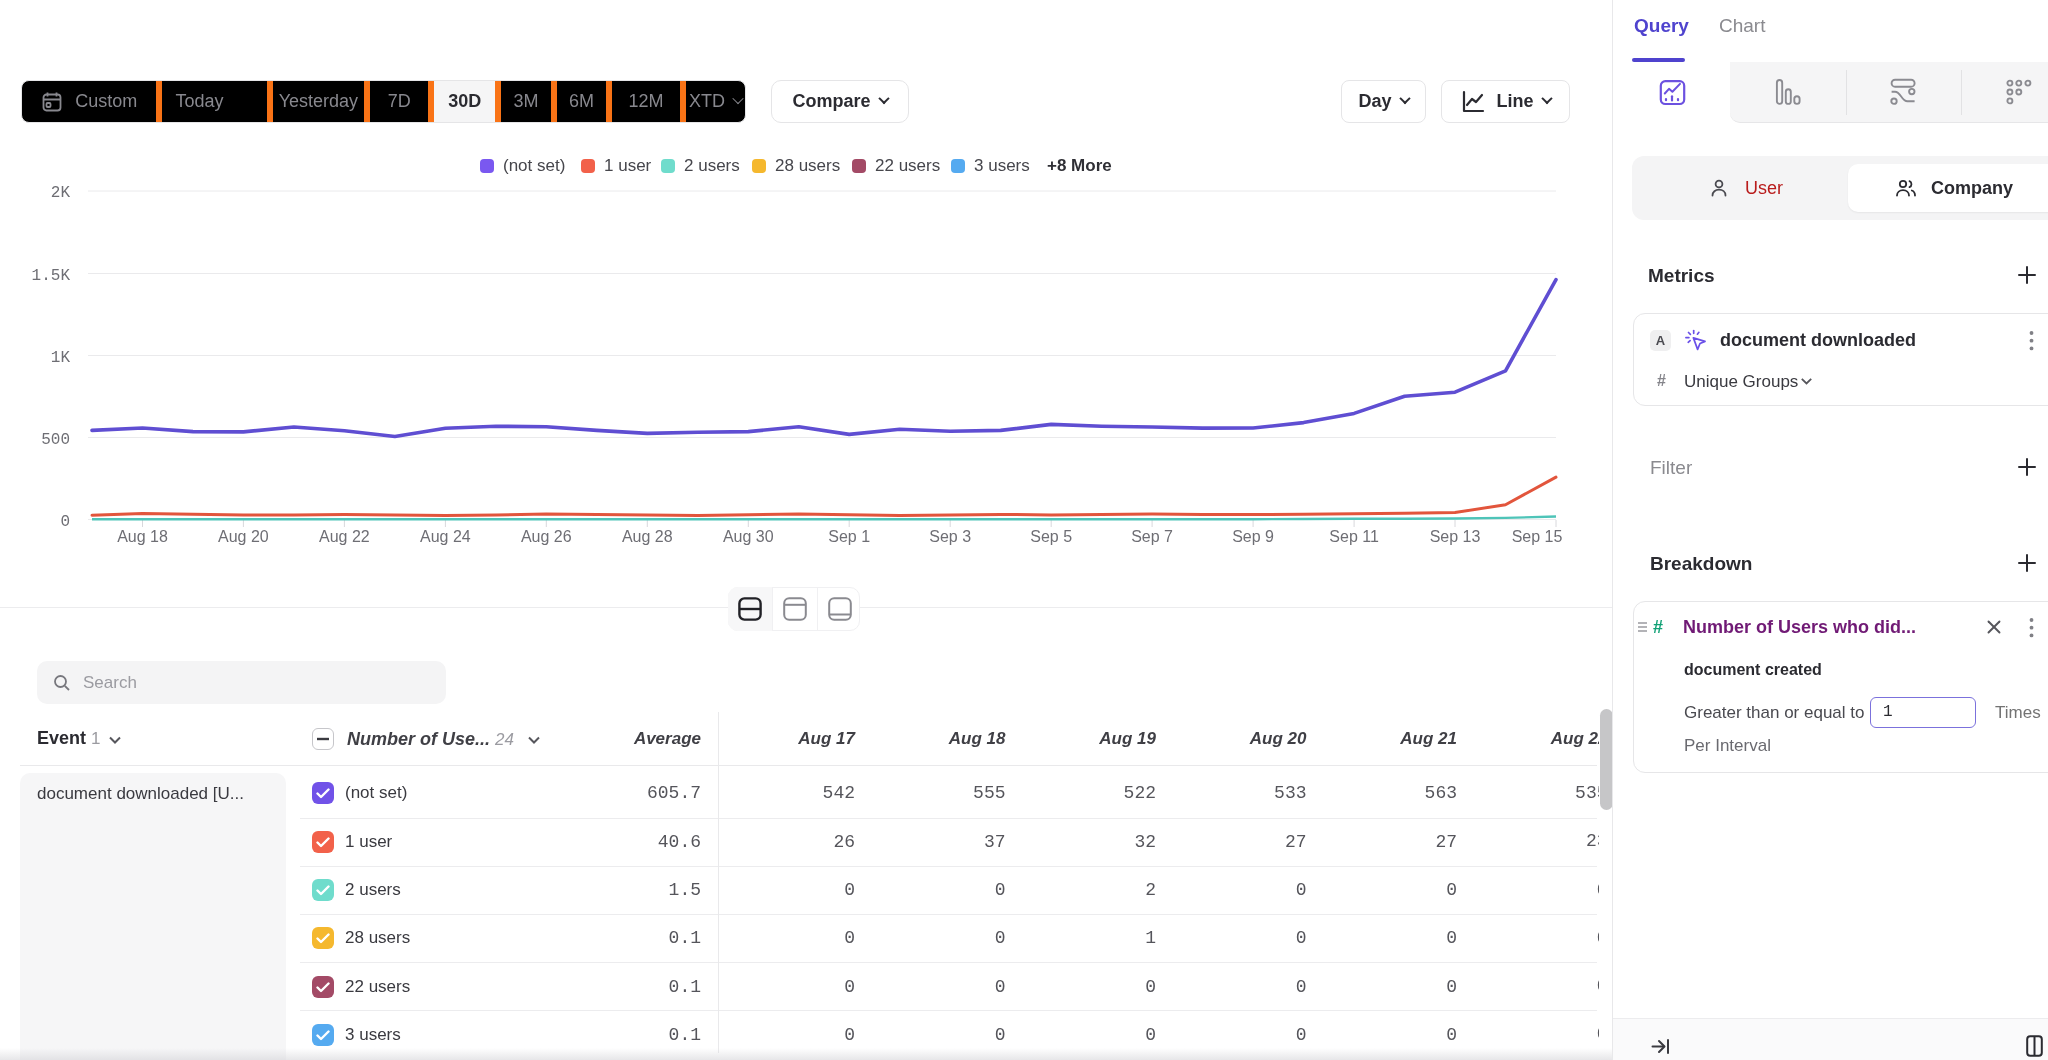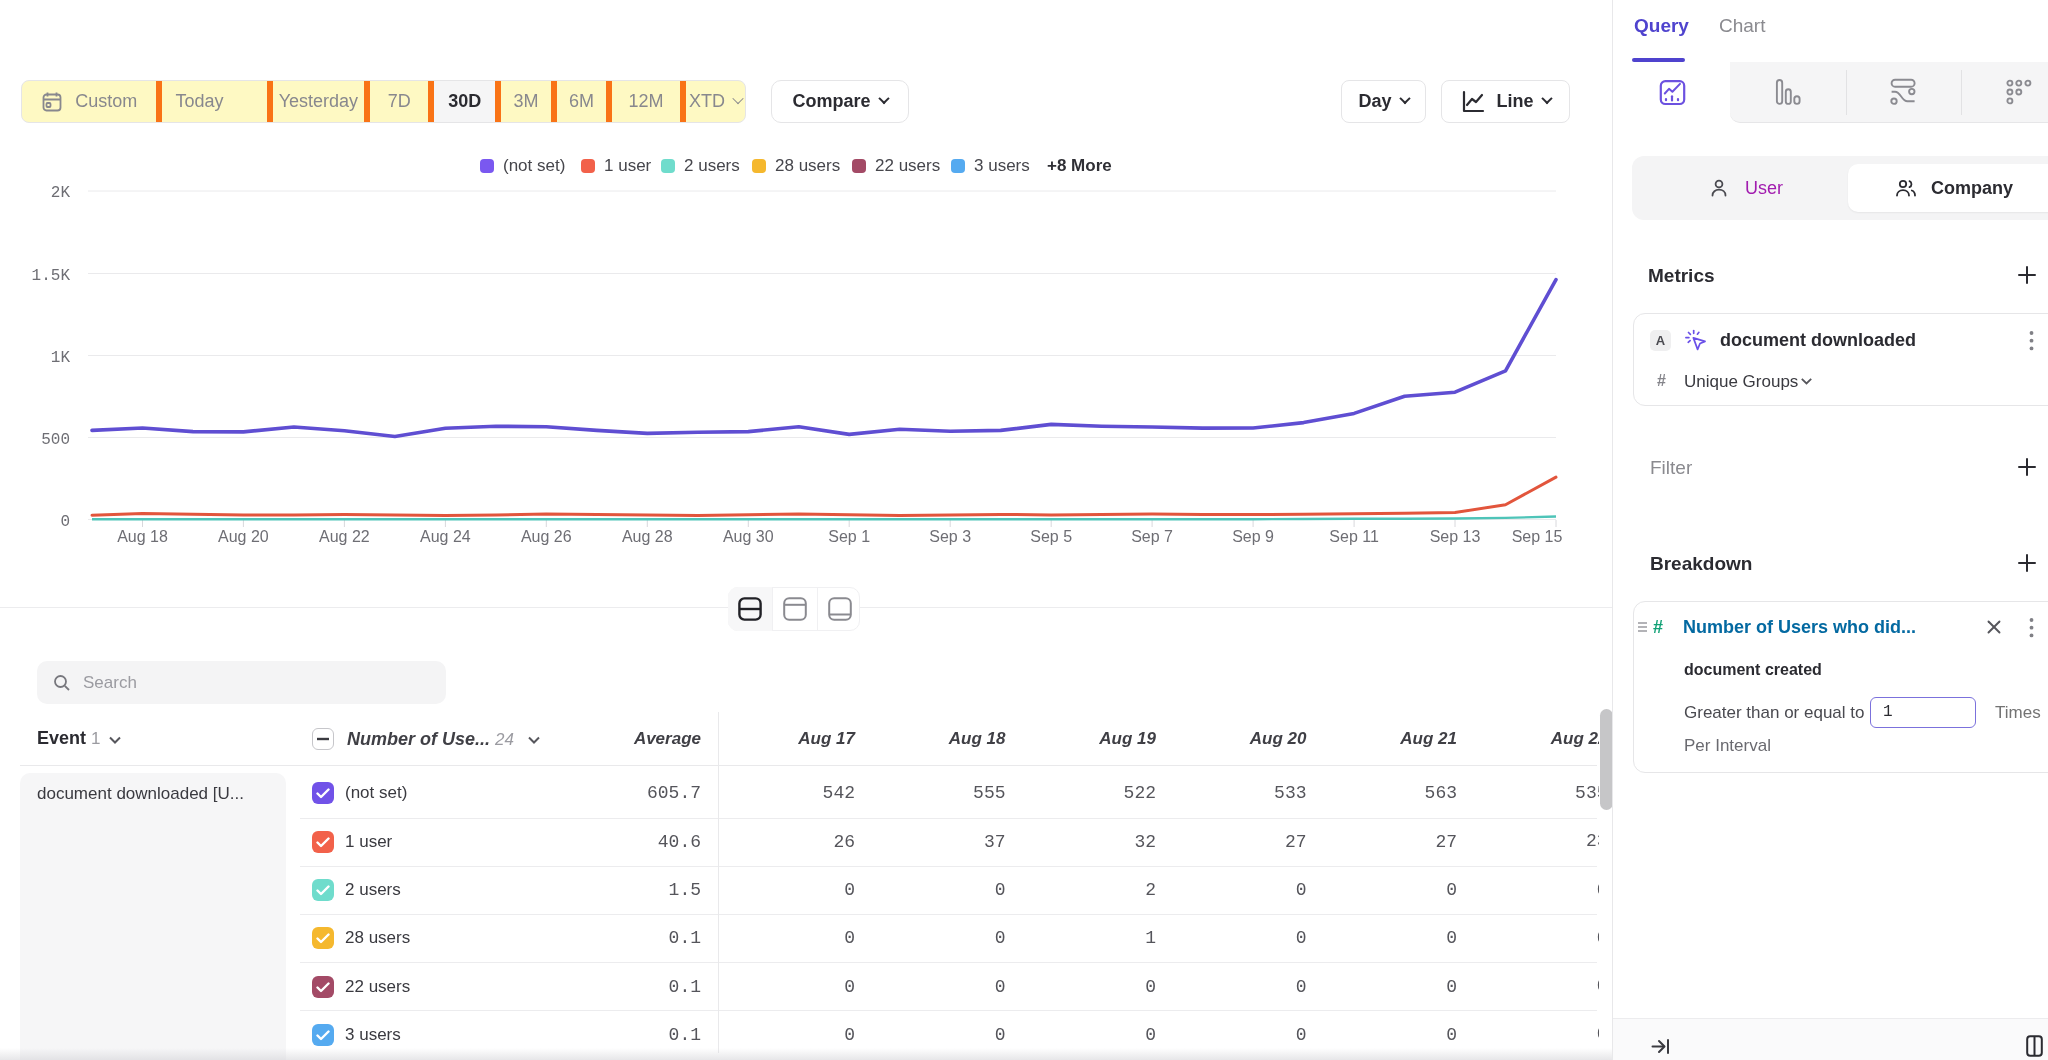--- a/index.html
+++ b/index.html
@@ -11,21 +11,21 @@
 .lgsq{position:absolute;width:14px;height:14px;border-radius:4px;top:159px;}
 .lgtx{position:absolute;top:156px;font-size:17px;color:#46464C;font-weight:400;}
 .hdr{position:absolute;font-size:17px;font-weight:700;color:#3F3F45;font-style:italic;}
 .val{position:absolute;font-size:18px;color:#55555B;font-family:"Liberation Mono",monospace;}
 .rowlab{position:absolute;font-size:17px;color:#3A3A40;}
 .cb{position:absolute;width:22px;height:22px;border-radius:6px;}
 .rsep{position:absolute;left:300px;width:1297px;height:1px;background:#ECECEE;}
 </style></head>
 <body>
 
-<div class="abs" style="left:21px;top:80px;width:725px;height:43px;border:1px solid #E5E5E7;border-radius:8px;display:flex;overflow:hidden;background:#fef9c3;">
+<div class="abs" style="left:21px;top:80px;width:725px;height:43px;border:1px solid #E5E5E7;border-radius:8px;display:flex;overflow:hidden;background:#000000;">
   <div class="seg" style="width:141px;color:#88888E;">
     <svg width="22" height="22" viewBox="0 0 22 22" fill="none" stroke="#88888E" stroke-width="1.8" style="margin-right:12px;">
         <rect x="2.5" y="3.5" width="17" height="16" rx="3"></rect>
         <path d="M2.5 8.5h17M6.5 1.5v4M15.5 1.5v4"></path>
         <rect x="5.5" y="12" width="4" height="4" rx="1"></rect>
       </svg>
     Custom</div>
   <div class="seg" style="width:84px;">Today</div>
   <div class="seg" style="width:102px;margin-left:30px;">Yesterday</div>
   <div class="seg" style="width:67px;">7D</div>
@@ -288,21 +288,21 @@
     <circle cx="12.8" cy="13" r="2.5"></circle>
     <circle cx="3.9" cy="21.9" r="2.5"></circle>
   </svg>
 
 <div class="abs" style="left:1632px;top:156px;width:430px;height:64px;background:#F4F4F5;border-radius:12px;"></div>
 <div class="abs" style="left:1848px;top:164px;width:214px;height:48px;background:#fff;border-radius:10px;box-shadow:0 1px 2px rgba(0,0,0,0.06);"></div>
 <svg class="abs" style="left:1709px;top:178px;" width="20" height="20" viewBox="0 0 20 20" fill="none" stroke="#4A4A50" stroke-width="1.8" stroke-linecap="round">
     <circle cx="10" cy="6" r="3.4"></circle>
     <path d="M3.5 17.5c0-3.6 2.9-5.8 6.5-5.8s6.5 2.2 6.5 5.8"></path>
   </svg>
-<div class="abs" style="left:1745px;top:178px;font-size:18px;color:#a21caf;">User</div>
+<div class="abs" style="left:1745px;top:178px;font-size:18px;color:#b91c1c;">User</div>
 <svg class="abs" style="left:1895px;top:178px;" width="22" height="20" viewBox="0 0 22 20" fill="none" stroke="#2B2B31" stroke-width="1.8" stroke-linecap="round">
     <circle cx="8" cy="6" r="3.2"></circle>
     <path d="M2 17.5c0-3.3 2.7-5.4 6-5.4s6 2.1 6 5.4"></path>
     <path d="M14.5 3.2a3.2 3.2 0 010 5.9M16.8 12.5c2 .7 3.2 2.6 3.2 5"></path>
   </svg>
 <div class="abs" style="left:1931px;top:178px;font-size:18px;font-weight:700;color:#2B2B31;">Company</div>
 
 <div class="abs" style="left:1648px;top:265px;font-size:19px;font-weight:700;color:#2B2B31;">Metrics</div>
 <svg class="abs" style="left:2016px;top:264px;" width="22" height="22" viewBox="0 0 22 22" stroke="#2B2B31" stroke-width="2" stroke-linecap="round">
     <line x1="11" y1="3" x2="11" y2="19"></line>
@@ -343,21 +343,21 @@
     <line x1="3" y1="11" x2="19" y2="11"></line>
   </svg>
 
 <div class="abs" style="left:1633px;top:601px;width:430px;height:172px;background:#fff;border:1px solid #E6E6E8;border-radius:12px;"></div>
 <svg class="abs" style="left:1637px;top:621px;" width="11" height="12" viewBox="0 0 11 12" stroke="#A0A0A5" stroke-width="1.6">
     <line x1="1" y1="2" x2="10" y2="2"></line>
     <line x1="1" y1="6" x2="10" y2="6"></line>
     <line x1="1" y1="10" x2="10" y2="10"></line>
   </svg>
 <div class="abs" style="left:1653px;top:617px;font-size:18px;font-weight:700;color:#12A176;">#</div>
-<div class="abs" style="left:1683px;top:617px;font-size:18px;font-weight:700;color:#0369a1;">Number of Users who did...</div>
+<div class="abs" style="left:1683px;top:617px;font-size:18px;font-weight:700;color:#701a75;">Number of Users who did...</div>
 <svg class="abs" style="left:1986px;top:619px;" width="16" height="16" viewBox="0 0 16 16" stroke="#56565C" stroke-width="1.9" stroke-linecap="round">
     <line x1="2.5" y1="2.5" x2="13.5" y2="13.5"></line>
     <line x1="13.5" y1="2.5" x2="2.5" y2="13.5"></line>
   </svg>
 <svg class="abs" style="left:2029px;top:618px;" width="5" height="20" viewBox="0 0 5 20" fill="#808086">
     <circle cx="2.5" cy="2" r="1.9"></circle>
     <circle cx="2.5" cy="9.7" r="1.9"></circle>
     <circle cx="2.5" cy="17.4" r="1.9"></circle>
   </svg>
 <div class="abs" style="left:1684px;top:661px;font-size:16px;font-weight:700;color:#2B2B31;">document created</div>

